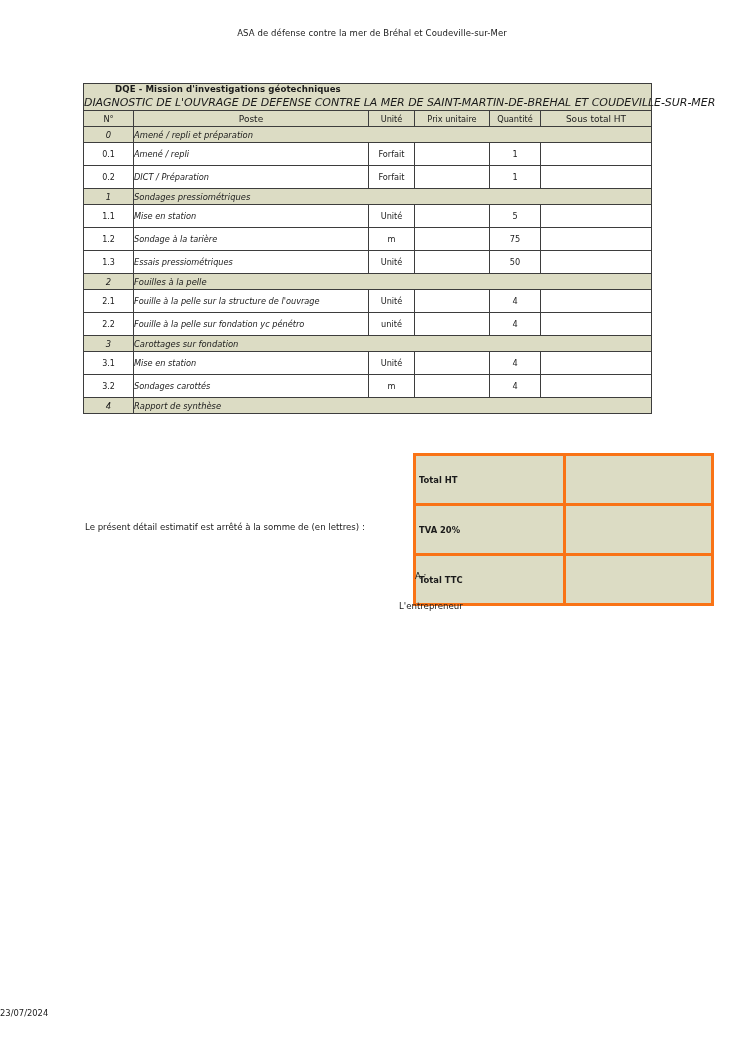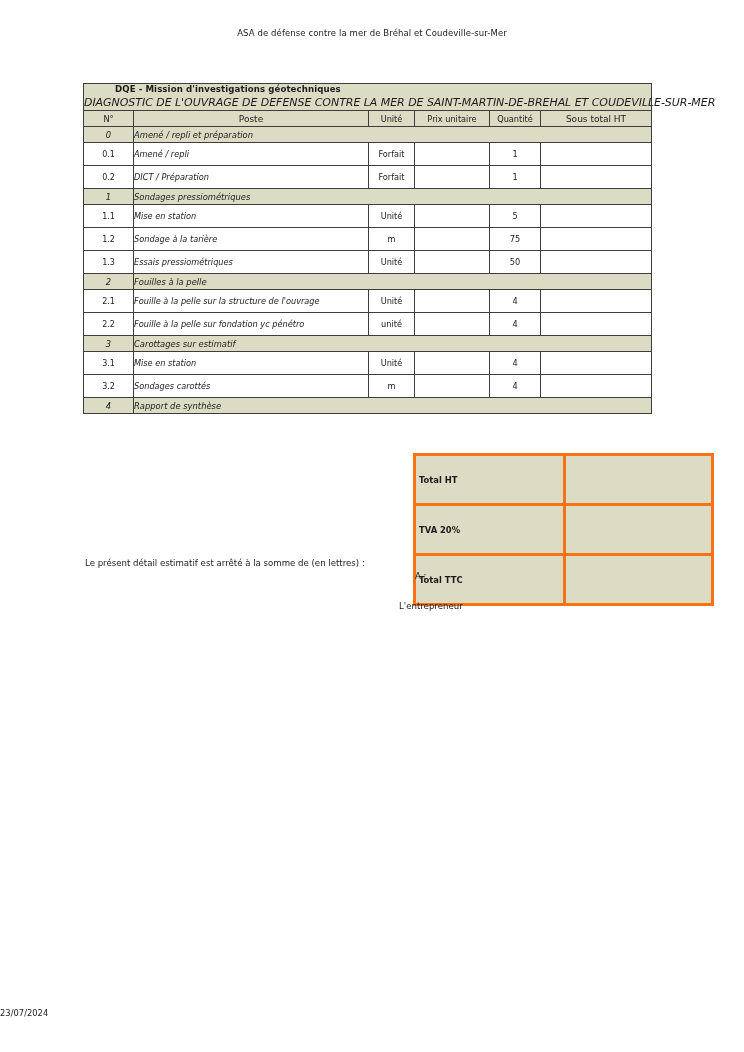--- a/index.html
+++ b/index.html
@@ -141,21 +141,21 @@
     width: 127px;
     font-weight: bold;
     padding-left: 3px;
   }
   #totals-table .tot-value { width: 111px; }
 
   
   #sum-statement {
     position: absolute;
     left: 85px;
-    top: 558px;
+    top: 522px;
     font-size: 8.6px;
   }
   #place-line {
     position: absolute;
     left: 415px;
     top: 571px;
     font-size: 8.6px;
   }
   #signer-line {
     position: absolute;
@@ -268,21 +268,21 @@
       <td class="it-num">2.2</td>
       <td class="it-label">Fouille à la pelle sur fondation yc pénétro</td>
       <td class="it-unit">unité</td>
       <td class="it-blank"></td>
       <td class="it-qty">4</td>
       <td class="it-blank"></td>
     </tr>
 
     <tr class="section-row">
       <td class="sec-num">3</td>
-      <td class="sec-label" colspan="5">Carottages sur estimatif</td>
+      <td class="sec-label" colspan="5">Carottages sur fondation</td>
     </tr>
     <tr class="item-row">
       <td class="it-num">3.1</td>
       <td class="it-label">Mise en station</td>
       <td class="it-unit">Unité</td>
       <td class="it-blank"></td>
       <td class="it-qty">4</td>
       <td class="it-blank"></td>
     </tr>
     <tr class="item-row">

